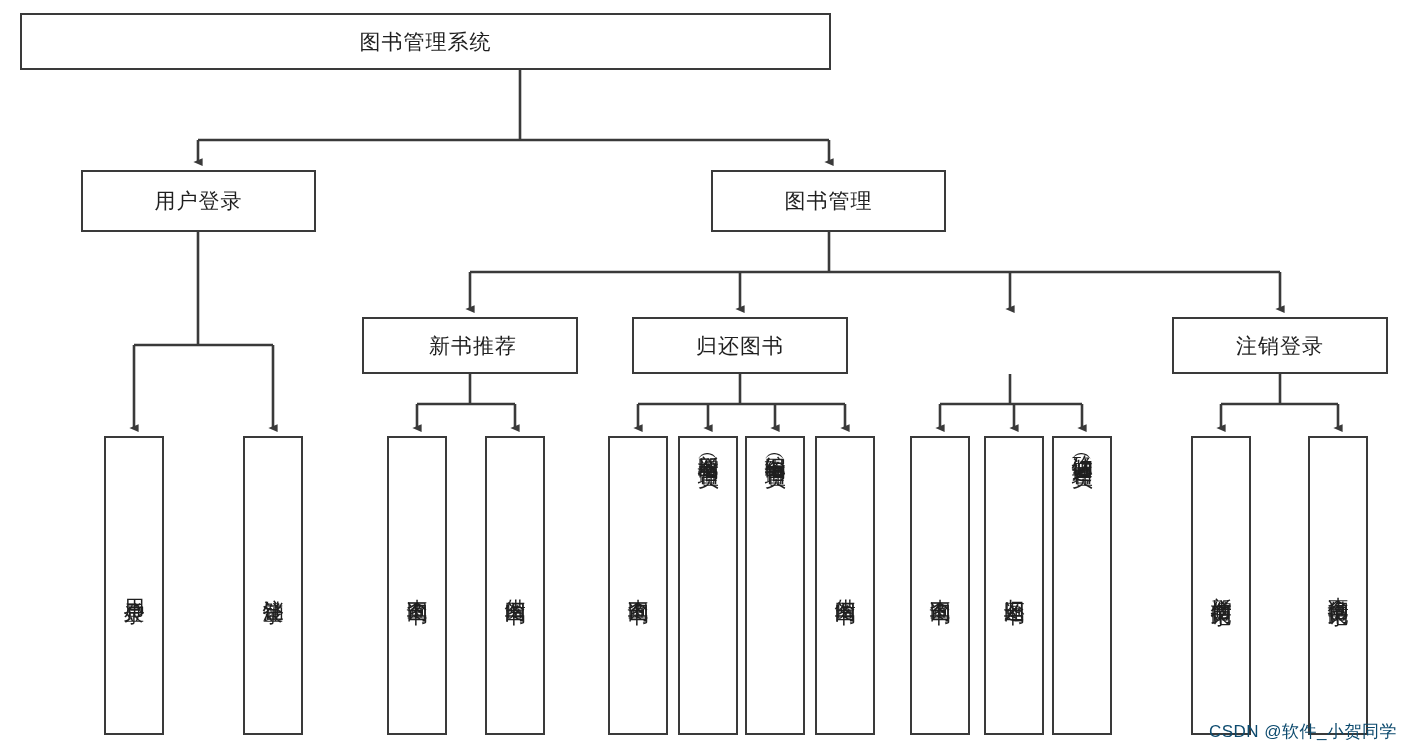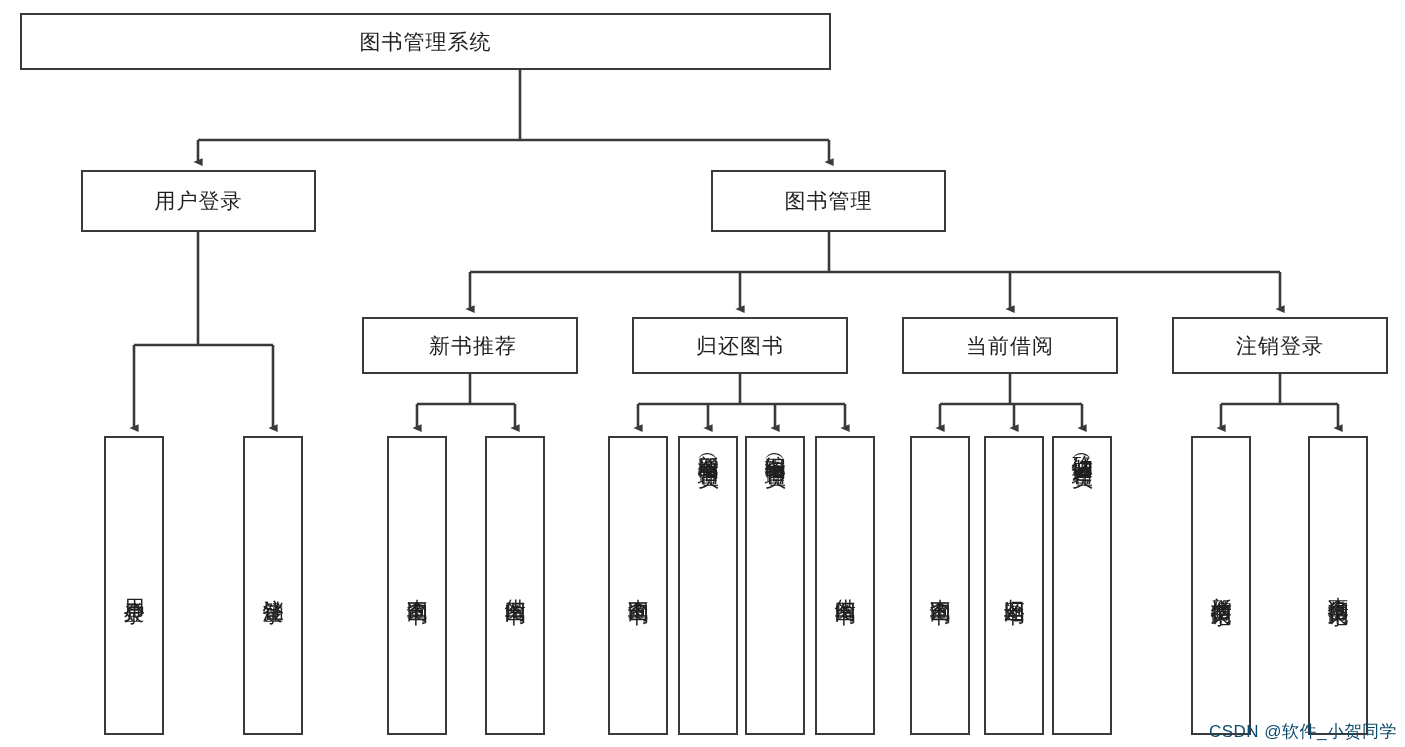--- a/index.html
+++ b/index.html
@@ -141,23 +141,20 @@
   </div>
 
   <div class="node-box horizontal" style="left:362px; top:317px; width:216px; height:57px;padding-left:6px;">
     <span class="node-label">新书推荐</span>
   </div>
 
   <div class="node-box horizontal" style="left:632px; top:317px; width:216px; height:57px;">
     <span class="node-label">归还图书</span>
   </div>
 
-  <div class="node-box horizontal" style="left:902px; top:317px; width:216px; height:57px;">
-    <span class="node-label">当前借阅</span>
-  </div>
 
   <div class="node-box horizontal" style="left:1172px; top:317px; width:216px; height:57px;">
     <span class="node-label">注销登录</span>
   </div>
 
   <div class="node-box vertical centered" style="left:104px; top:436px; width:60px; height:299px;">
     <span class="node-label">用户登录</span>
   </div>
 
   <div class="node-box vertical centered" style="left:243px; top:436px; width:60px; height:299px;">

